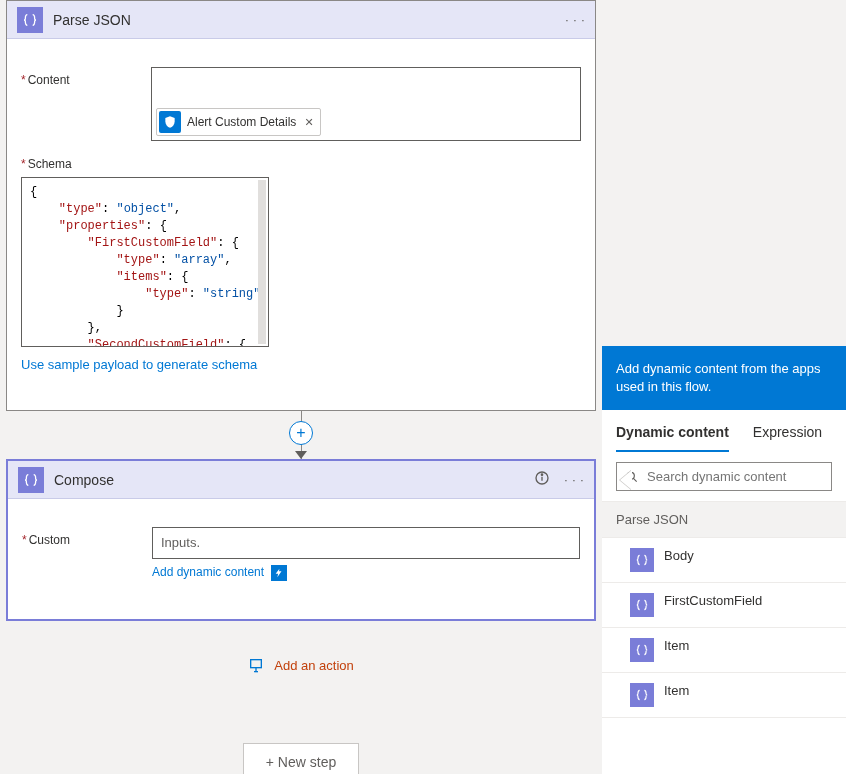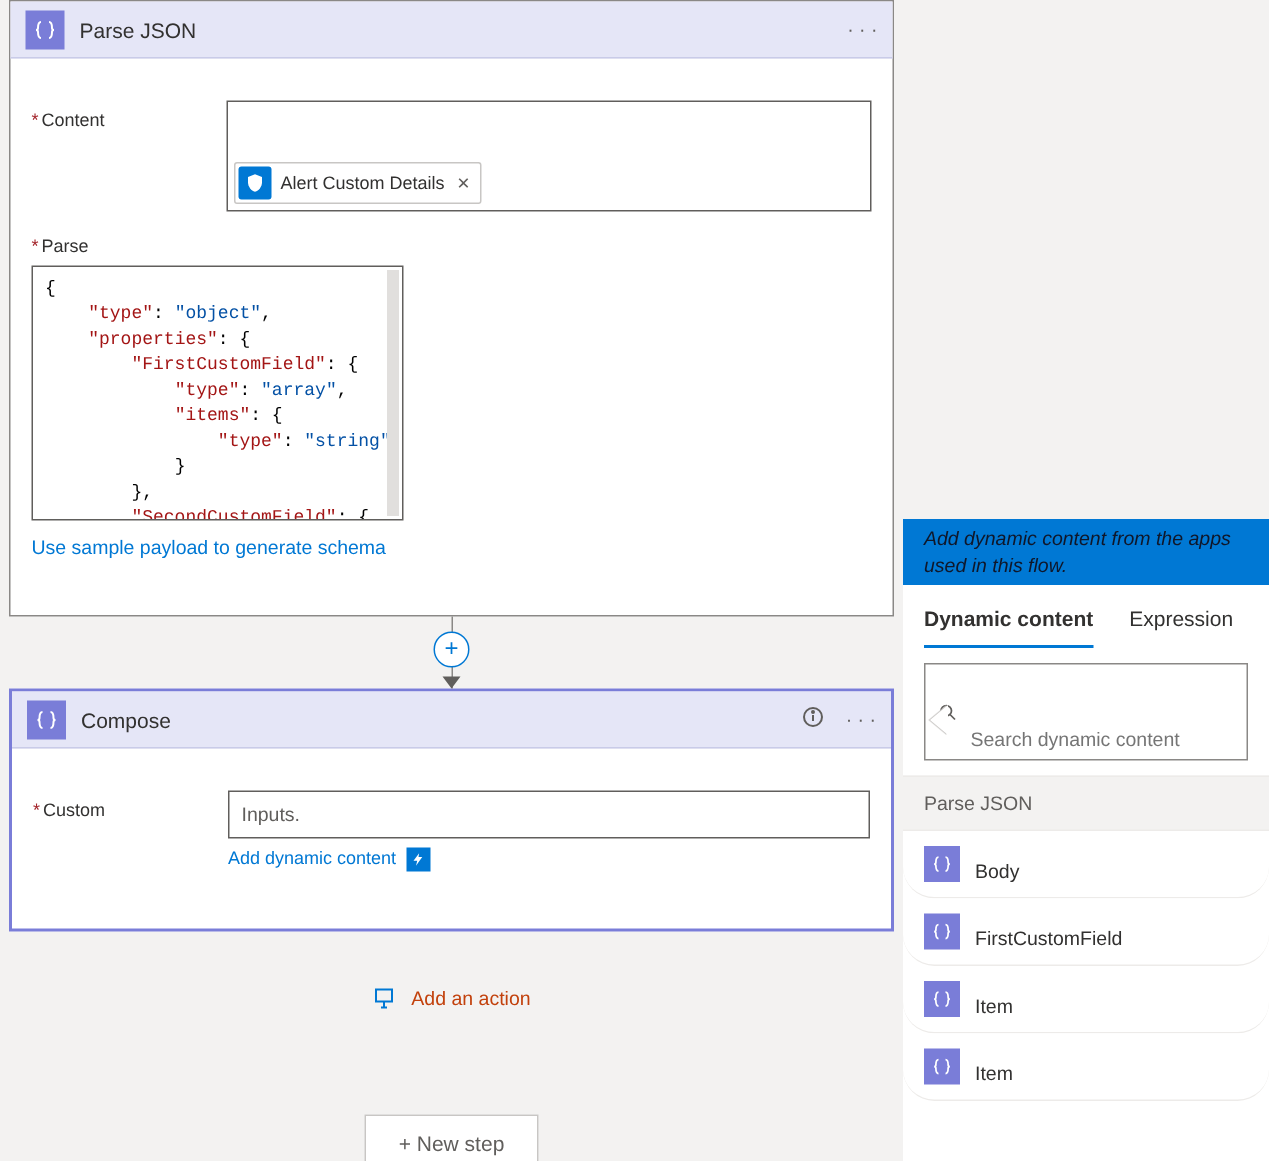--- a/index.html
+++ b/index.html
@@ -181,55 +181,53 @@
 }
 .right-panel {
   flex: 1;
   background: #fff;
   display: flex;
   flex-direction: column;
   margin-top: 346px;
 }
 .right-banner {
   background: #0078d4;
-  color: #0f172a;
-  padding: 4px 14px;
+  color: #ffffff;
+  padding: 14px 14px;
   font-size: 13px;
   line-height: 18px;
-  font-style: italic;
 }
 .tabs {
   display: flex;
   gap: 24px;
   padding: 14px 14px 0 14px;
 }
 .tab { font-size: 14px; color: #323130; padding-bottom: 10px; cursor: pointer; }
 .tab.active { font-weight: 600; border-bottom: 2px solid #0078d4; }
 .search-row { padding: 10px 14px; }
 .search-box {
   border: 1px solid #8a8886;
   display: flex; align-items: center;
   padding: 6px 8px;
 }
-.search-box input { border: none; outline: none; flex: 1; font-size: 13px; margin-top: 36px; }
+.search-box input { border: none; outline: none; flex: 1; font-size: 13px; }
 .group-header {
   background: #f3f2f1;
   padding: 10px 14px;
   font-size: 13px;
   color: #605e5c;
   border-top: 1px solid #edebe9;
   border-bottom: 1px solid #edebe9;
 }
 .dc-item {
   display: flex;
-  align-items: flex-end;
-  padding: 10px 14px;
+  align-items: flex-start;
+  padding: 10px 28px;
   border-bottom: 1px solid #edebe9;
   cursor: pointer;
-  border-radius: 21px;
 }
 .dc-item .dc-icon {
   width: 24px; height: 24px;
   background: #7a7dd8;
   display: inline-flex; align-items: center; justify-content: center;
   margin-right: 10px;
 }
 .dc-item .dc-label { font-size: 13px; }
 .arrow-tip {
   position: absolute;
@@ -270,21 +268,21 @@
                     <path d="M12 2 L4 5 v6 c0 5 3.5 9.5 8 11 4.5-1.5 8-6 8-11 V5 L12 2z"></path>
                   </svg>
               </span>
               <span>Alert Custom Details</span>
               <span class="token-remove">✕</span>
             </span>
           </div>
         </div>
       </div>
       <div class="field-row" style="flex-direction:column;">
-        <div class="field-label" style="width:auto;margin-bottom:6px;"><span class="req">*</span><span>Parse</span></div>
+        <div class="field-label" style="width:auto;margin-bottom:6px;"><span class="req">*</span><span>Schema</span></div>
         <div class="schema-box" id="schema-box"><span class="j-punc">{</span>
     <span class="j-key">"type"</span><span class="j-punc">: </span><span class="j-str">"object"</span><span class="j-punc">,</span>
     <span class="j-key">"properties"</span><span class="j-punc">: {</span>
         <span class="j-key">"FirstCustomField"</span><span class="j-punc">: {</span>
             <span class="j-key">"type"</span><span class="j-punc">: </span><span class="j-str">"array"</span><span class="j-punc">,</span>
             <span class="j-key">"items"</span><span class="j-punc">: {</span>
                 <span class="j-key">"type"</span><span class="j-punc">: </span><span class="j-str">"string"</span><span class="j-punc"></span>
             <span class="j-punc">}</span>
         <span class="j-punc">},</span>
         <span class="j-key">"SecondCustomField"</span><span class="j-punc">: {</span></div>

